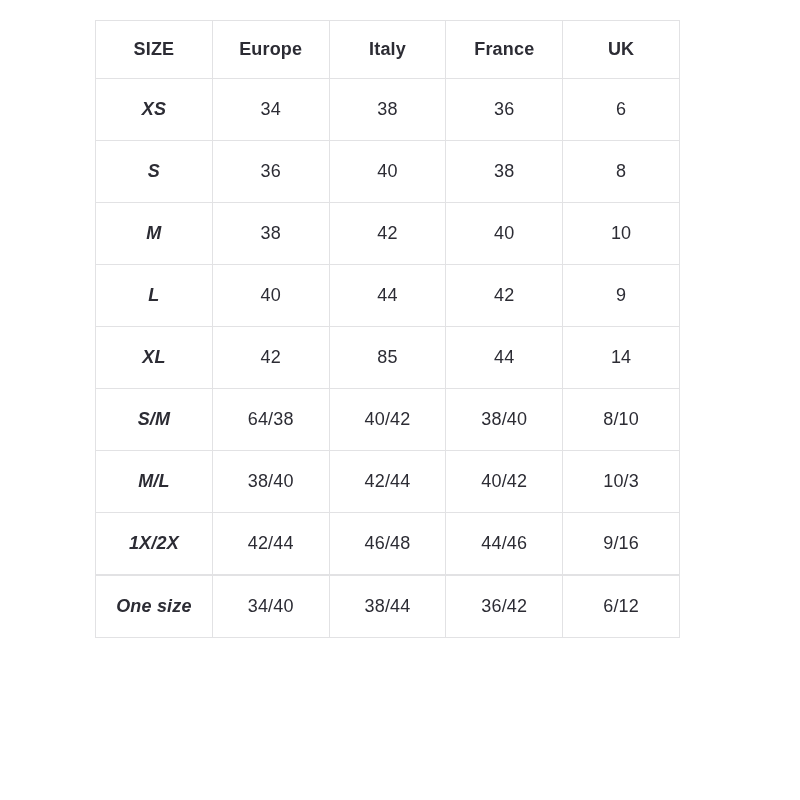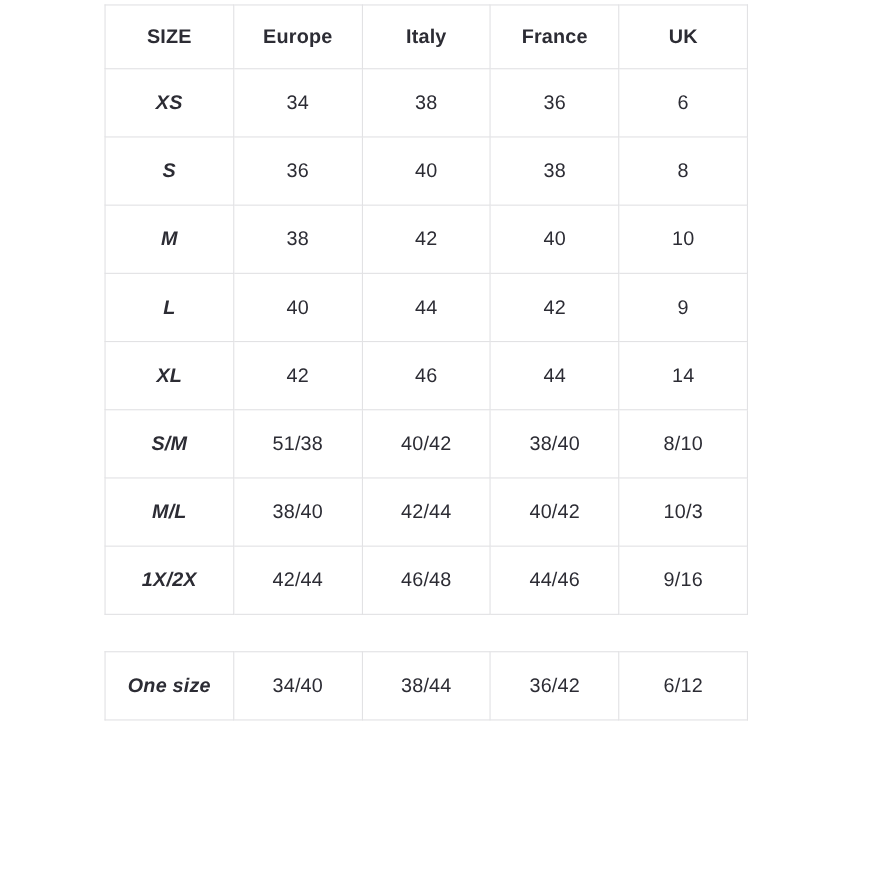--- a/index.html
+++ b/index.html
@@ -6,21 +6,21 @@
     margin: 0;
     padding: 0;
     background: #ffffff;
     width: 800px;
     height: 800px;
     font-family: "Liberation Sans", sans-serif;
   }
   .chart-wrap {
     position: absolute;
     left: 95px;
-    top: 4px;
+    top: 20px;
     width: 585px;
     border-radius: 22px;
   }
   table {
     border-collapse: collapse;
     width: 100%;
     table-layout: fixed;
   }
   th, td {
     border: 1px solid #e2e2e4;
@@ -37,21 +37,20 @@
   }
   td {
     font-weight: 400;
     height: 61px;
   }
   td.size-label {
     font-weight: 700;
     font-style: italic;
   }
   .secondary-table {
-    margin-top: 33px;
   }
 </style>
 </head>
 <body>
 
 <div class="chart-wrap">
 
   <table class="main-table">
     <thead>
       <tr>
@@ -87,27 +86,27 @@
       <tr>
         <td class="size-label">L</td>
         <td>40</td>
         <td>44</td>
         <td>42</td>
         <td>9</td>
       </tr>
       <tr>
         <td class="size-label">XL</td>
         <td>42</td>
-        <td>46</td>
+        <td>85</td>
         <td>44</td>
         <td>14</td>
       </tr>
       <tr>
         <td class="size-label">S/M</td>
-        <td>51/38</td>
+        <td>64/38</td>
         <td>40/42</td>
         <td>38/40</td>
         <td>8/10</td>
       </tr>
       <tr>
         <td class="size-label">M/L</td>
         <td>38/40</td>
         <td>42/44</td>
         <td>40/42</td>
         <td>10/3</td>

